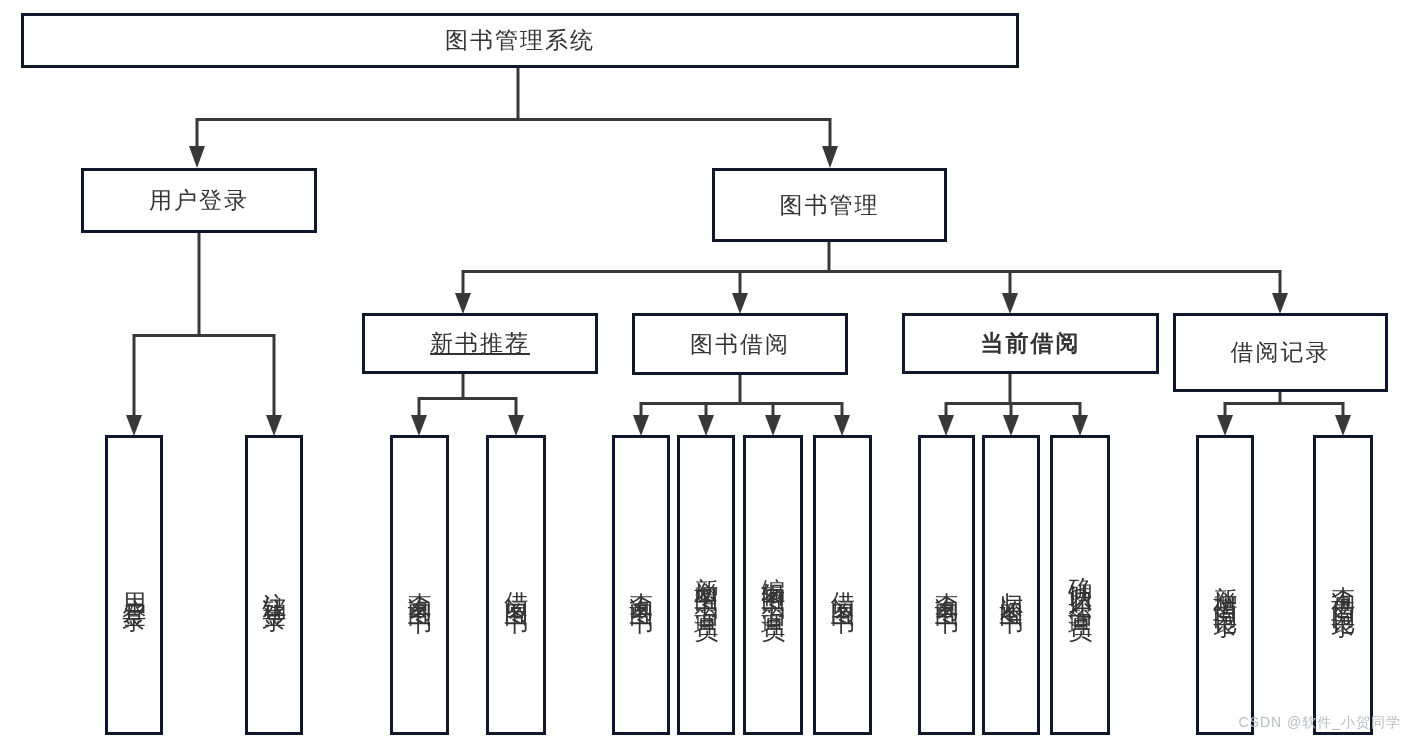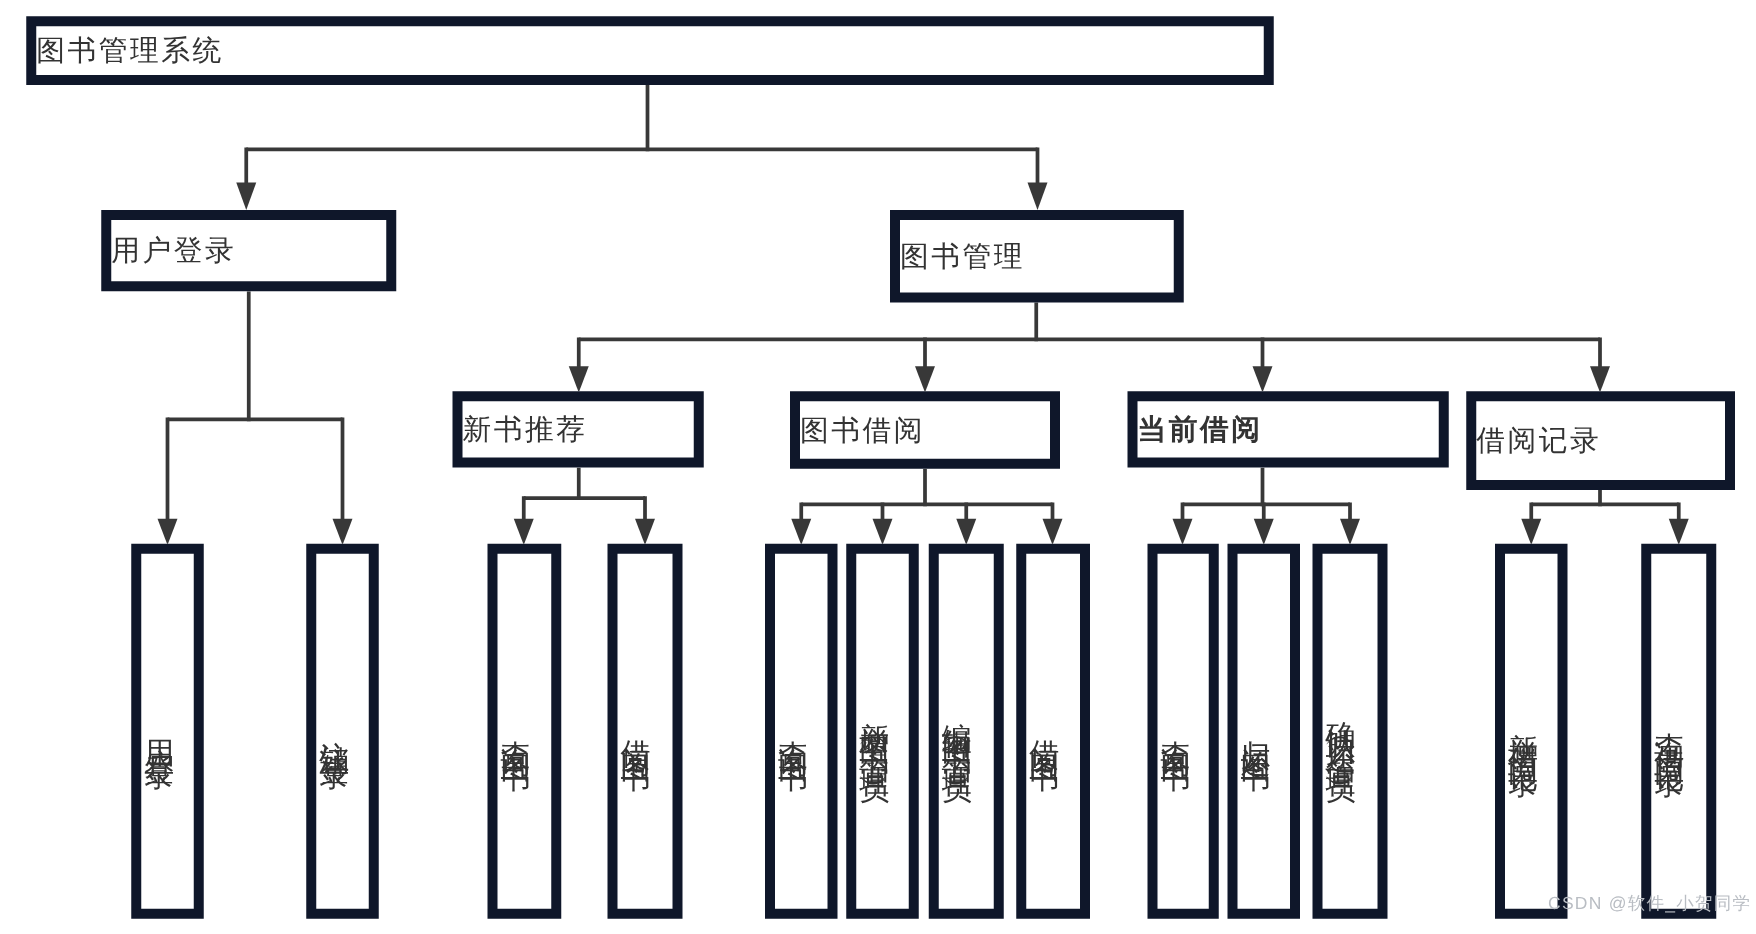--- a/index.html
+++ b/index.html
@@ -13,23 +13,24 @@
   }
   .connectors {
     position: absolute;
     left: 0; top: 0;
     width: 1405px; height: 747px;
   }
   .hbox, .vbox {
     position: absolute;
     box-sizing: border-box;
     background: #ffffff;
-    border: 8px solid #0f172a;
+    border: 3px solid #0f172a;
     display: flex;
     align-items: center;
+    justify-content: center;
     color: #333333;
   }
   .hbox span {
     font-size: 23px;
     letter-spacing: 2px;
     white-space: nowrap;
   }
   .vbox span {
     writing-mode: vertical-rl;
     text-orientation: mixed;
@@ -121,21 +122,21 @@
     <span>图书管理系统</span>
   </div>
 
   <div class="hbox" style="left:81px; top:168px; width:236px; height:65px;">
     <span>用户登录</span>
   </div>
   <div class="hbox" style="left:712px; top:168px; width:235px; height:74px;">
     <span>图书管理</span>
   </div>
 
-  <div class="hbox" style="left:362px; top:313px; width:201px; height:61px;">
+  <div class="hbox" style="left:362px; top:313px; width:236px; height:61px;text-decoration:underline;">
     <span>新书推荐</span>
   </div>
   <div class="hbox" style="left:632px; top:313px; width:216px; height:62px;">
     <span>图书借阅</span>
   </div>
   <div class="hbox" style="left:902px; top:313px; width:257px; height:61px;font-weight:bold;">
     <span>当前借阅</span>
   </div>
   <div class="hbox" style="left:1173px; top:313px; width:215px; height:79px;">
     <span>借阅记录</span>

